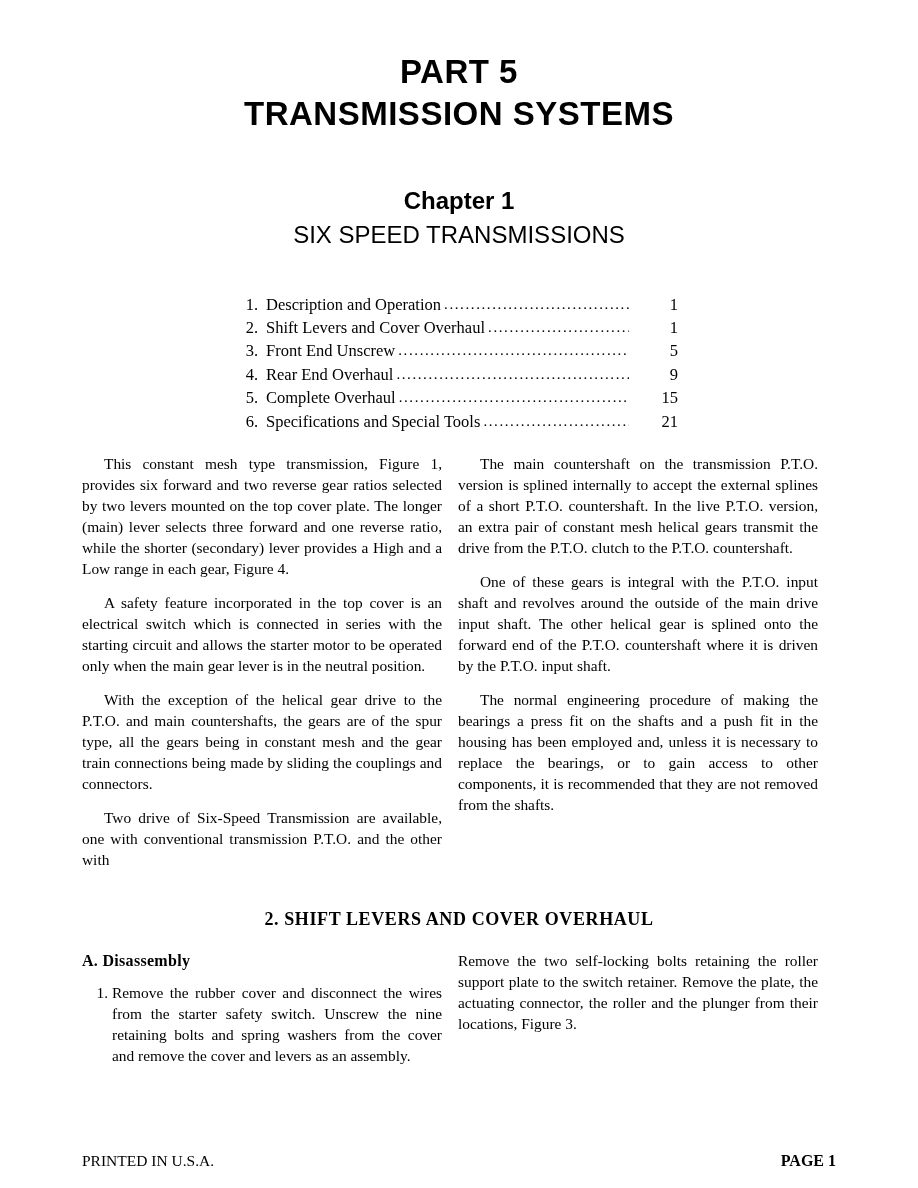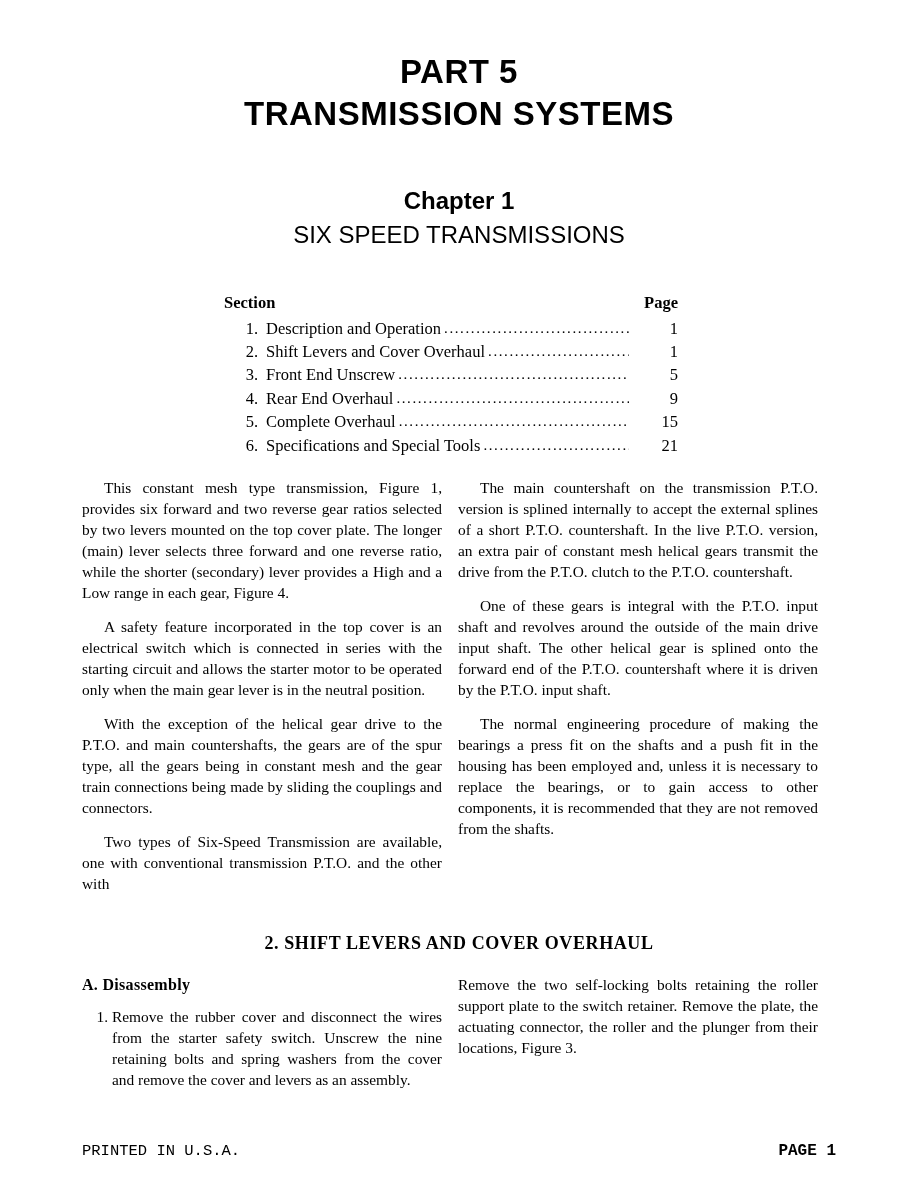--- a/index.html
+++ b/index.html
@@ -158,48 +158,44 @@
     left: -26px;
     width: 22px;
     text-align: right;
   }
 
   
   .footer {
     position: absolute;
     left: 82px;
     right: 82px;
-    bottom: 24px;
+    bottom: 14px;
     display: flex;
     justify-content: space-between;
     align-items: center;
-    font-family: Liberation Mono, monospace;
+    font-family: Liberation Serif, serif;
     font-size: 15.5px;
   }
   .footer .right {
     font-weight: bold;
     font-size: 16px;
   }
 </style>
 </head>
 <body>
 
 <div class="page">
 
   <h1 class="part-title">PART 5</h1>
   <h1 class="part-subtitle">TRANSMISSION SYSTEMS</h1>
 
   <div class="chapter-label">Chapter 1</div>
   <div class="chapter-title">SIX SPEED TRANSMISSIONS</div>
 
   <div class="toc">
-    <div class="toc-head">
-      <div class="sec">Section</div>
-      <div class="pg">Page</div>
-    </div>
 
     <div class="toc-row">
       <div class="toc-num">1.</div>
       <div class="toc-title">Description and Operation</div>
       <div class="toc-dots">.....................................................</div>
       <div class="toc-page">1</div>
     </div>
 
     <div class="toc-row">
       <div class="toc-num">2.</div>
@@ -236,21 +232,21 @@
       <div class="toc-page">21</div>
     </div>
   </div>
 
 
   <div class="cols">
     <div class="col">
       <p>This constant mesh type transmission, Figure 1, provides six forward and two reverse gear ratios selected by two levers mounted on the top cover plate. The longer (main) lever selects three forward and one reverse ratio, while the shorter (secondary) lever provides a High and a Low range in each gear, Figure 4.</p>
       <p>A safety feature incorporated in the top cover is an electrical switch which is connected in series with the starting circuit and allows the starter motor to be operated only when the main gear lever is in the neutral position.</p>
       <p>With the exception of the helical gear drive to the P.T.O. and main countershafts, the gears are of the spur type, all the gears being in constant mesh and the gear train connections being made by sliding the couplings and connectors.</p>
-      <p>Two types of Six-Speed Transmission are available, one with conventional transmission P.T.O. and the other with</p>
+      <p>Two drive of Six-Speed Transmission are available, one with conventional transmission P.T.O. and the other with</p>
     </div>
     <div class="col">
       <p>The main countershaft on the transmission P.T.O. version is splined internally to accept the external splines of a short P.T.O. countershaft. In the live P.T.O. version, an extra pair of constant mesh helical gears transmit the drive from the P.T.O. clutch to the P.T.O. countershaft.</p>
       <p>One of these gears is integral with the P.T.O. input shaft and revolves around the outside of the main drive input shaft. The other helical gear is splined onto the forward end of the P.T.O. countershaft where it is driven by the P.T.O. input shaft.</p>
       <p>The normal engineering procedure of making the bearings a press fit on the shafts and a push fit in the housing has been employed and, unless it is necessary to replace the bearings, or to gain access to other components, it is recommended that they are not removed from the shafts.</p>
     </div>
   </div>
 
   <h2 class="section-heading" id="sec2-heading">2.   SHIFT LEVERS AND COVER OVERHAUL</h2>
 

